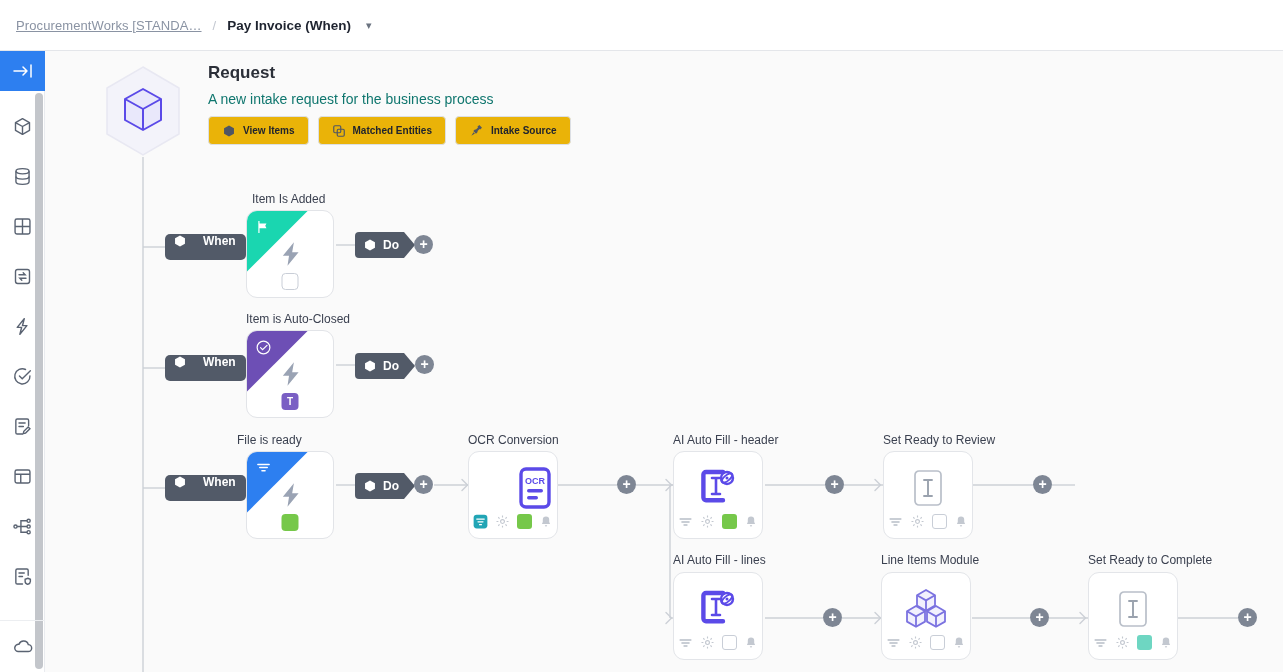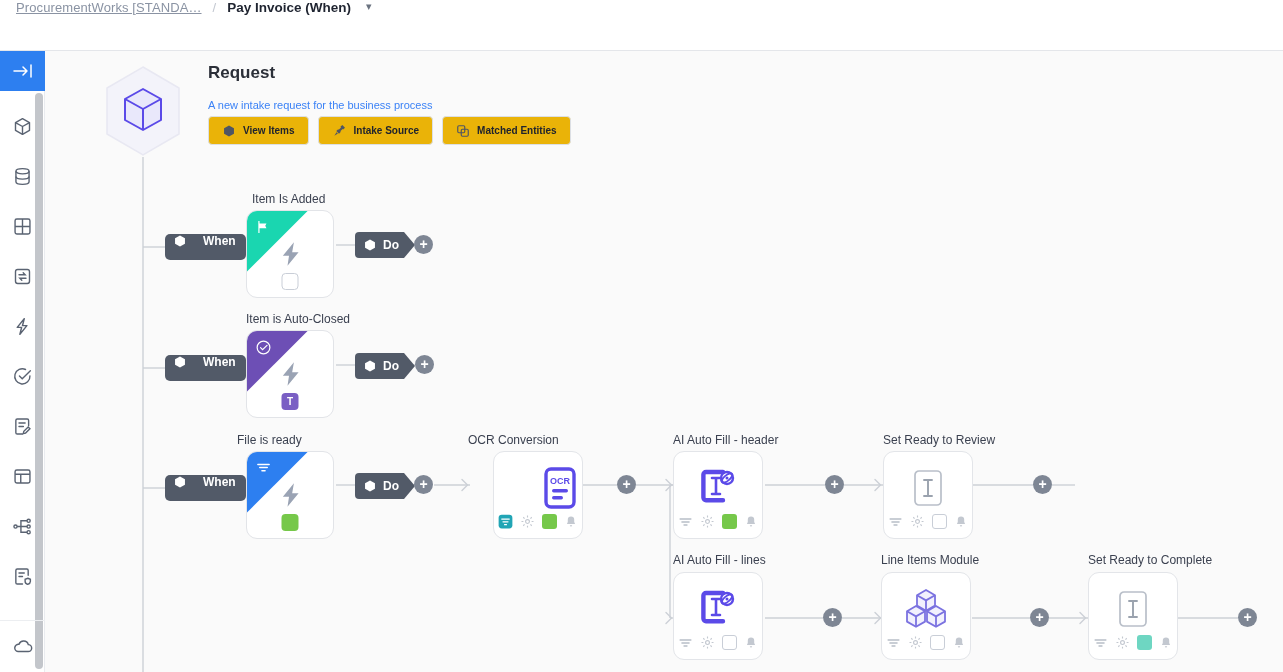--- a/index.html
+++ b/index.html
@@ -6,21 +6,21 @@
   html, body {
     width: 1283px; height: 672px;
     font-family: "Liberation Sans", sans-serif;
     background: #ffffff; overflow: hidden;
   }
 
   
   .topbar {
     position: absolute; top: 0; left: 0; width: 1283px; height: 51px;
     background: #ffffff; border-bottom: 1px solid #e4e6ea;
-    display: flex; align-items: flex-start; padding-left: 16px; gap: 11px;
+    display: flex; align-items: center; padding-left: 16px; gap: 11px;
   }
   .crumb-link {
     font-size: 13px; color: #8a93a3; text-decoration: underline;
     white-space: nowrap; letter-spacing: .1px;
   }
   .crumb-sep { font-size: 13px; color: #c2c7d0; }
   .crumb-cur {
     font-size: 13.5px; color: #1f2430; font-weight: bold; white-space: nowrap;
   }
   .crumb-caret { color: #6b7380; font-size: 11px; margin-left: 4px; }
@@ -57,21 +57,21 @@
   .canvas-svg { position: absolute; top: 0; left: 0; }
 
   
   .hexwrap { position: absolute; left: 58px; top: 14px; width: 80px; height: 92px; }
   .page-title {
     position: absolute; left: 163px; top: 12px;
     font-size: 17px; color: #2b2f38; font-weight: bold;
   }
   .page-sub {
     position: absolute; left: 163px; top: 40px;
-    font-size: 11px; color: #3b82f6; margin-top: 8px;
+    font-size: 14px; color: #0f766e;
   }
   .btnrow { position: absolute; left: 163px; top: 65px; display: flex; gap: 9px; }
   .hbtn {
     height: 29px; background: #eab308; border: 1px solid #dcdfe4; border-radius: 4px;
     display: flex; align-items: center; gap: 7px; padding: 8px 13px;
     font-size: 10px; color: #20242e; font-weight: bold; cursor: pointer;
   }
 
   
   .when-pill {
@@ -301,32 +301,32 @@
   <div class="page-title">Request</div>
   <div class="page-sub">A new intake request for the business process</div>
   <div class="btnrow">
     <div class="hbtn">
       <svg width="14" height="14" viewBox="0 0 24 24" fill="#4f5664">
         <path d="M12 2.5l8.5 4.8v9.4L12 21.5 3.5 16.7V7.3z"></path>
       </svg>
       <span>View Items</span>
     </div>
     <div class="hbtn">
+      <svg width="14" height="14" viewBox="0 0 24 24" fill="none" stroke="#4f5664" stroke-width="2">
+        <rect x="3" y="3" width="12" height="12" rx="2"></rect>
+          <rect x="9" y="9" width="12" height="12" rx="2"></rect>
+      </svg>
+      <span>Matched Entities</span>
+    </div>
+    <div class="hbtn">
       <svg width="15" height="15" viewBox="0 0 24 24" fill="#4f5664">
         <path d="M16.5 3.2l4.3 4.3-3 3-.9-.9-3.6 3.6.9.9-3 3-4.3-4.3 3-3 .9.9L14.4 7l-.9-.9z"></path>
         <path d="M7.2 14.6l2.2 2.2-5.6 3.4z"></path>
       </svg>
       <span>Intake Source</span>
-    </div>
-    <div class="hbtn">
-      <svg width="14" height="14" viewBox="0 0 24 24" fill="none" stroke="#4f5664" stroke-width="2">
-        <rect x="3" y="3" width="12" height="12" rx="2"></rect>
-          <rect x="9" y="9" width="12" height="12" rx="2"></rect>
-      </svg>
-      <span>Matched Entities</span>
     </div>
   </div>
 
   <div class="when-pill" style="left:120px; top:183px;">
     <svg width="14" height="14" viewBox="0 0 24 24" fill="#fff">
         <path d="M12 2.5l8.5 4.8v9.4L12 21.5 3.5 16.7V7.3z"></path>
       </svg>
     <span>When</span>
   </div>
   <div class="node-label" style="left:207px; top:141px;">Item Is Added</div>
@@ -407,21 +407,21 @@
     <svg width="14" height="14" viewBox="0 0 24 24" fill="#fff">
         <path d="M12 2.5l8.5 4.8v9.4L12 21.5 3.5 16.7V7.3z"></path>
       </svg>
     <span>Do</span>
   </div>
   <div class="plus" style="left:369px; top:424px;">
       <span>+</span>
     </div>
 
   <div class="node-label" style="left:423px; top:382px;">OCR Conversion</div>
-  <div class="act-node" style="left:448px; top:400px;padding-left:44px;">
+  <div class="act-node" style="left:423px; top:400px;padding-left:44px;">
     <div class="act-icon">
       <svg width="34" height="42" viewBox="0 0 34 42">
         <rect x="3" y="2" width="28" height="38" rx="5" fill="none" stroke="#5b4ae8" stroke-width="3.4"></rect>
         <text x="17" y="17" font-family="'Liberation Sans', sans-serif" font-size="9" font-weight="bold" fill="#5b4ae8" text-anchor="middle">OCR</text>
         <rect x="9" y="22" width="16" height="3.4" rx="1.7" fill="#5b4ae8"></rect>
         <rect x="9" y="29" width="11" height="3.4" rx="1.7" fill="#5b4ae8"></rect>
       </svg>
     </div>
     <div class="act-footer">
       <svg width="15" height="15" viewBox="0 0 24 24">

